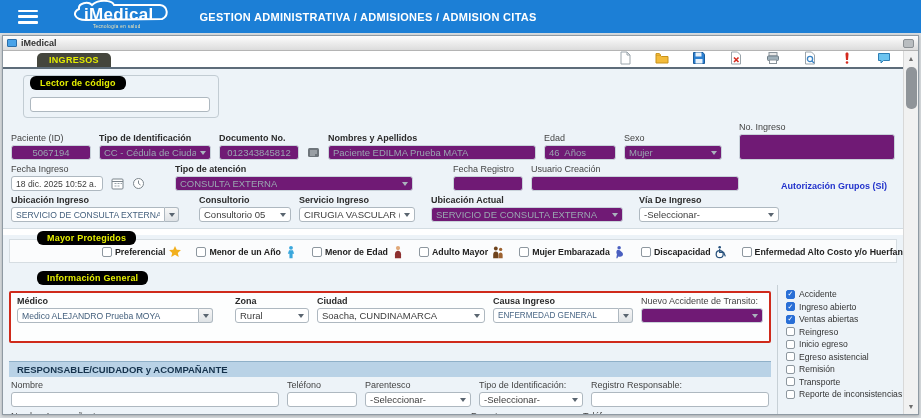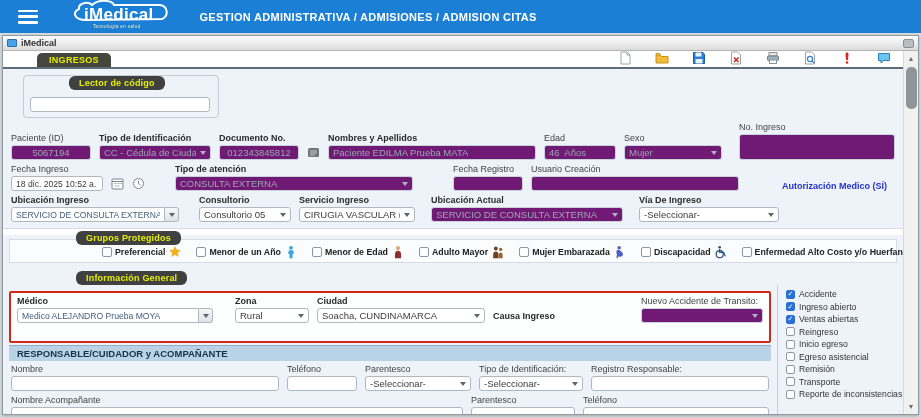--- a/index.html
+++ b/index.html
@@ -30,21 +30,21 @@
   .tab-pill { background:#45463d; color:#e4ee00; font-size:9px; font-weight:bold; padding:2px 12px; border-radius:5px 5px 0 0; letter-spacing:.3px; }
   .toolbar { margin-left:auto; display:flex; align-items:center; gap:22px; padding:0 6px 2px 0; }
   .tb-icon { width:15px; height:15px; cursor:pointer; display:flex; align-items:center; justify-content:center; }
   .tb-icon svg { width:14px; height:14px; }
 
   
   .content { flex:1; background:#fff; overflow:hidden; padding:0; display:flex; flex-direction:column; }
   .sect-bar { background:#b9d2e6; border-top:1px solid #8fb0c8; color:#15324c; font-weight:bold; font-size:10px; padding:2px 8px; flex:0 0 auto; }
   .pane { background:#edf3f8; border-bottom:1px solid #d3dce2; padding:4px 8px 6px 8px; }
 
-  .pill { display:inline-block; background:#404040; color:#e4ee00; font-size:9px; font-weight:bold; padding:2px 10px; border-radius:6px; letter-spacing:.2px;margin-left:39px; }
+  .pill { display:inline-block; background:#000000; color:#e4ee00; font-size:9px; font-weight:bold; padding:2px 10px; border-radius:6px; letter-spacing:.2px; }
 
   .lector-box { width:196px; border:1px solid #c2ccd3; border-radius:4px; padding:0 6px 5px 6px; margin:2px 0 4px 12px; }
   .lector-box .pill { margin-top:-1px; transform:translateY(-4px); }
   .lector-input { width:180px; height:14px; }
 
   .frow { display:flex; align-items:flex-end; gap:8px; margin-bottom:4px; }
   .fgroup { display:flex; flex-direction:column; }
   .flabel { font-size:9px; font-weight:bold; color:#2b2b2b; margin-bottom:2px; white-space:nowrap; }
   .flabel.plain { font-weight:normal; color:#444; }
   input.fld, .selectbox, textarea.fld { font-family:"Liberation Sans",sans-serif; font-size:9.5px; color:#3c3c3c; background:#fff; border:1px solid #aeb8c0; border-radius:3px; height:15px; padding:0 4px; }
@@ -74,21 +74,21 @@
   
   .info-wrap { padding:4px 0 0 34px; background:#edf3f8; }
   .lower { display:flex; background:#edf3f8; flex:1; }
   .left-col { flex:1; padding:6px 6px 0 6px; }
   .right-col { width:152px; flex:0 0 auto; border-left:1px solid #c7d0d6; padding:4px 4px 0 8px; background:#edf3f8; }
   .rc-item { display:flex; align-items:center; gap:4px; margin-bottom:2.5px; }
   .rc-item .cb { width:9px; height:9px; font-size:7px; }
   .rc-label { font-size:8.6px; color:#333; }
 
   .redbox { border:2px solid #cf2a1b; border-radius:2px; background:#fdfefe; padding:3px 6px 5px 6px; }
-  .resp-bar { margin-top:2px; background:#b9d2e6; border-top:1px solid #8fb0c8; color:#15324c; font-weight:bold; font-size:9.5px; padding:2px 8px; }
+  .resp-bar { margin-top:18px; background:#b9d2e6; border-top:1px solid #8fb0c8; color:#15324c; font-weight:bold; font-size:9.5px; padding:2px 8px; }
   .resp-body { padding:3px 2px 0 2px; }
 
   
   .vscroll { width:15px; flex:0 0 auto; background:#f1f1f1; border-left:1px solid #d8d8d8; display:flex; flex-direction:column; align-items:center; }
   .vs-btn { width:15px; height:15px; display:flex; align-items:center; justify-content:center; font-size:7px; color:#6d6d6d; cursor:pointer; }
   .vs-thumb { width:11px; height:42px; background:#8f9499; border-radius:5px; margin-top:1px; cursor:pointer; }
   .vs-spacer { flex:1; }
 </style>
 </head>
 <body>
@@ -248,21 +248,21 @@
             </div>
             <div class="fgroup" style="width:70px; margin-left:32px">
               <span class="flabel plain">Fecha Registro</span>
               <input class="fld dis" disabled="" value="" style="">
             </div>
             <div class="fgroup" style="width:208px">
               <span class="flabel plain">Usuario Creación</span>
               <input class="fld dis" disabled="" value="" style="">
             </div>
             <div class="fgroup" style="margin-left:auto; align-items:flex-end; padding-right:8px">
-              <span class="link">Autorización Medico (SÍ)</span>
+              <span class="link">Autorización Grupos (SÍ)</span>
             </div>
           </div>
 
           <div class="frow" style="margin-bottom:0">
             <div class="fgroup" style="width:168px">
               <span class="flabel">Ubicación Ingreso</span>
               <div class="combo">
                 <input class="fld" style="font-size: 8.6px;" value="SERVICIO DE CONSULTA EXTERNA">
                 <span class="combo-btn">
                     <span class="chev"></span>
@@ -294,21 +294,21 @@
               <span class="flabel">Vía De Ingreso</span>
               <div class="selectbox">
                   <span class="sval">-Seleccionar-</span>
                   <span class="chev"></span>
                 </div>
             </div>
           </div>
         </div>
 
         <div class="grupos-wrap" style="background:#edf3f8">
-          <span class="pill">Grupos Protegidos</span>
+          <span class="pill">Mayor Protegidos</span>
           <div class="grupos-band">
             <span class="gp-item">
               <span class="cb"></span>
               <span class="gp-label">Preferencial</span>
               <svg viewBox="0 0 16 16">
                   <path d="M8 1l2 4.4 4.8.4-3.6 3.2 1.1 4.7L8 11.2 3.7 13.7l1.1-4.7L1.2 5.8 6 5.4z" fill="#f2b01e"></path>
                 </svg>
             </span>
             <span class="gp-item">
               <span class="cb"></span>
@@ -388,20 +388,26 @@
                 </div>
                 <div class="fgroup" style="width:168px">
                   <span class="flabel">Ciudad</span>
                   <div class="selectbox">
                       <span class="sval">Soacha, CUNDINAMARCA</span>
                       <span class="chev"></span>
                     </div>
                 </div>
                 <div class="fgroup" style="width:140px">
                   <span class="flabel">Causa Ingreso</span>
+                  <div class="combo">
+                    <input class="fld" style="font-size: 8.2px; color: rgb(74, 103, 133);" value="ENFERMEDAD GENERAL">
+                    <span class="combo-btn">
+                        <span class="chev"></span>
+                      </span>
+                  </div>
                 </div>
                 <div class="fgroup" style="width:122px; margin-left:auto">
                   <span class="flabel plain">Nuevo Accidente de Transito:</span>
                   <div class="selectbox dis">
                       <span class="sval"></span>
                       <span class="chev"></span>
                     </div>
                 </div>
               </div>
             </div>

